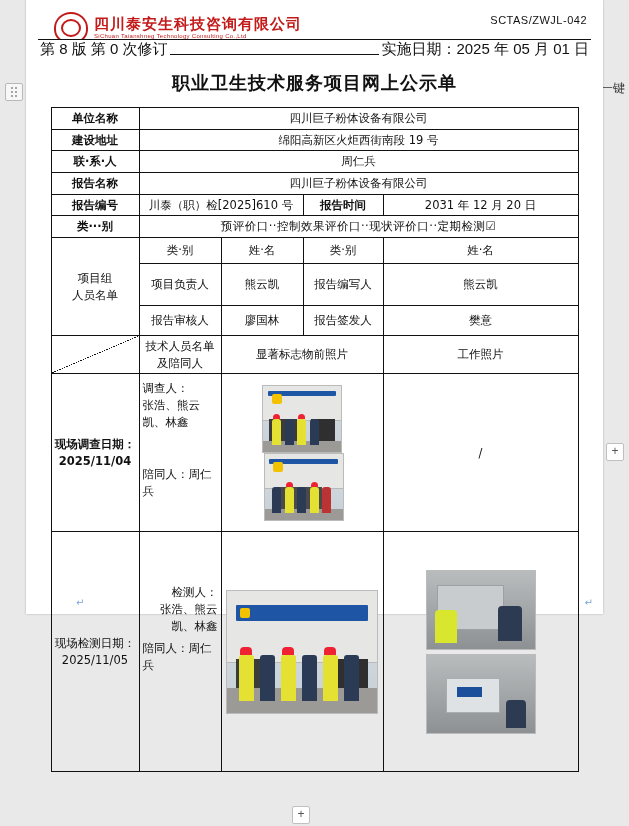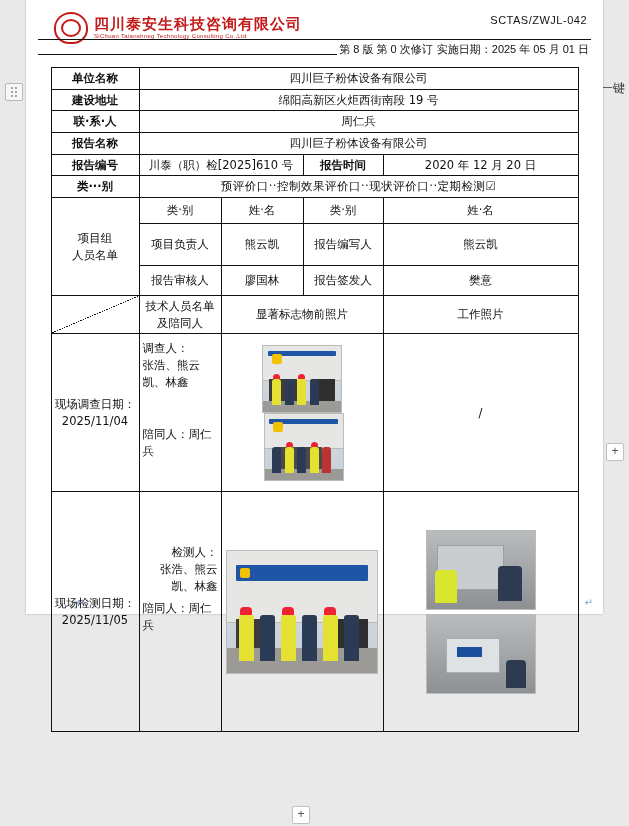--- a/index.html
+++ b/index.html
@@ -35,22 +35,22 @@
   }
   .logo-en{color:#c31a1a;font-size:6px;letter-spacing:.3px;line-height:1.2;}
   .doc-code{
     position:absolute;right:4px;top:6px;font-size:11px;color:#111;letter-spacing:.5px;
   }
   .hdr-rule{
     position:absolute;left:0;right:0;bottom:14px;border-top:1px solid #111;
   }
   .hdr-bottom{
     position:absolute;left:0;right:0;bottom:-4px;height:18px;
-    display:flex;justify-content:flex-end;align-items:center;
-    font-size:11px;color:#111;
+    display:flex;justify-content:space-between;align-items:center;
+    font-size:15px;color:#111;
   }
   .hdr-bottom span{background:#fff;padding:0 2px;}
   
   .title{
     text-align:center;font-size:18px;font-weight:bold;color:#111;
     margin:16px 0 10px 0;letter-spacing:1px;
     font-family:"DejaVu Sans",sans-serif;
   }
   
   table.main{
@@ -201,20 +201,21 @@
       </div>
     </div>
     <div class="doc-code">SCTAS/ZWJL-042</div>
     <div class="hdr-rule"></div>
     <div class="hdr-bottom">
       <span>第 8 版 第 0 次修订</span>
       <span>实施日期：2025 年 05 月 01 日</span>
     </div>
   </div>
 
+  <div class="title">职业卫生技术服务项目网上公示单</div>
 
   <table class="main">
     <colgroup>
       <col style="width:88px">
       <col style="width:82px">
       <col style="width:82px">
       <col style="width:80px">
       <col style="width:85px">
       <col style="width:110px">
     </colgroup>
@@ -233,21 +234,21 @@
       <td colspan="5">周仁兵</td>
     </tr>
     <tr>
       <td class="lbl">报告名称</td>
       <td colspan="5">四川巨子粉体设备有限公司</td>
     </tr>
     <tr>
       <td class="lbl">报告编号</td>
       <td colspan="2">川泰（职）检[2025]610 号</td>
       <td class="lbl">报告时间</td>
-      <td colspan="2">2020 年 12 月 20 日</td>
+      <td colspan="2">2031 年 12 月 20 日</td>
     </tr>
     <tr>
       <td class="lbl">类···别</td>
       <td colspan="5" class="chk">预评价口··控制效果评价口··现状评价口··定期检测☑</td>
     </tr>
 
     <tr style="height:26px">
       <td rowspan="3">
         <div>项目组</div>
         <div>人员名单</div>
@@ -272,21 +273,21 @@
 
     <tr style="height:34px">
       <td class="diag"></td>
       <td style="white-space:pre-line">技术人员名单
 及陪同人</td>
       <td colspan="2">显著标志物前照片</td>
       <td colspan="2">工作照片</td>
     </tr>
 
     <tr style="height:158px">
-      <td style="white-space:pre-line;font-weight:normal">现场调查日期：
+      <td style="white-space:pre-line;font-weight:bold">现场调查日期：
 2025/11/04</td>
       <td class="left" style="vertical-align:top;padding-top:6px">
         <div style="white-space:pre-line;text-align:left">调查人：
 张浩、熊云凯、林鑫</div>
         <div style="white-space:pre-line;text-align:left;margin-top:36px">陪同人：周仁兵</div>
       </td>
       <td colspan="2">
         <span class="photo ph-sky" style="width:78px;height:66px">
           <span class="ph-bldg">
                 <span class="ph-band"></span>

